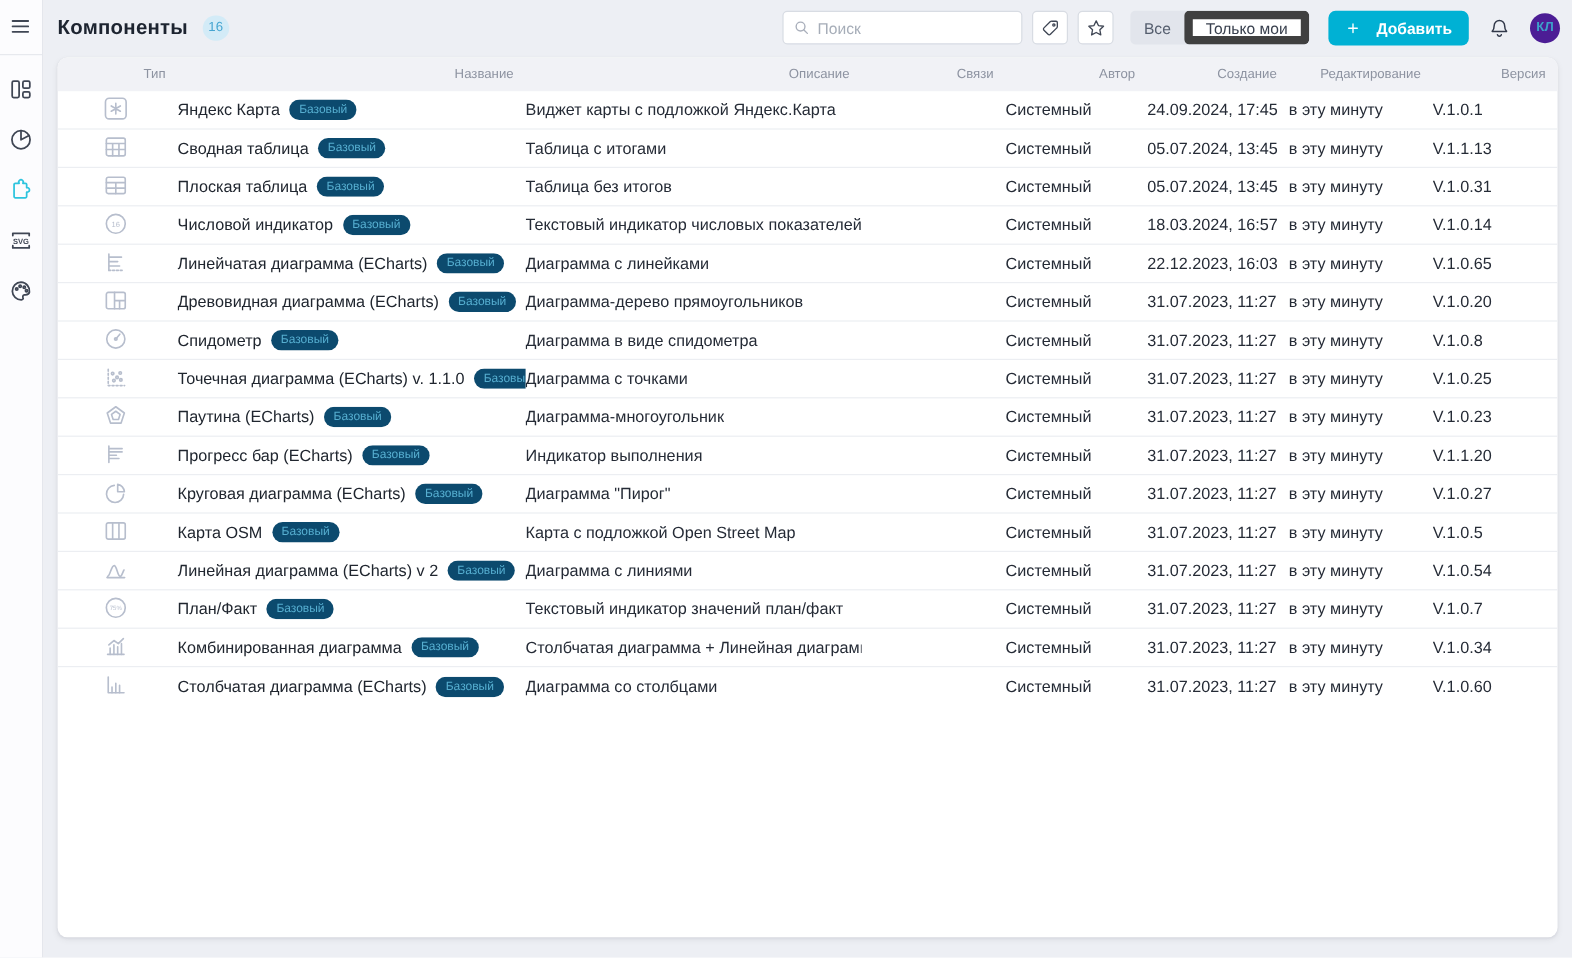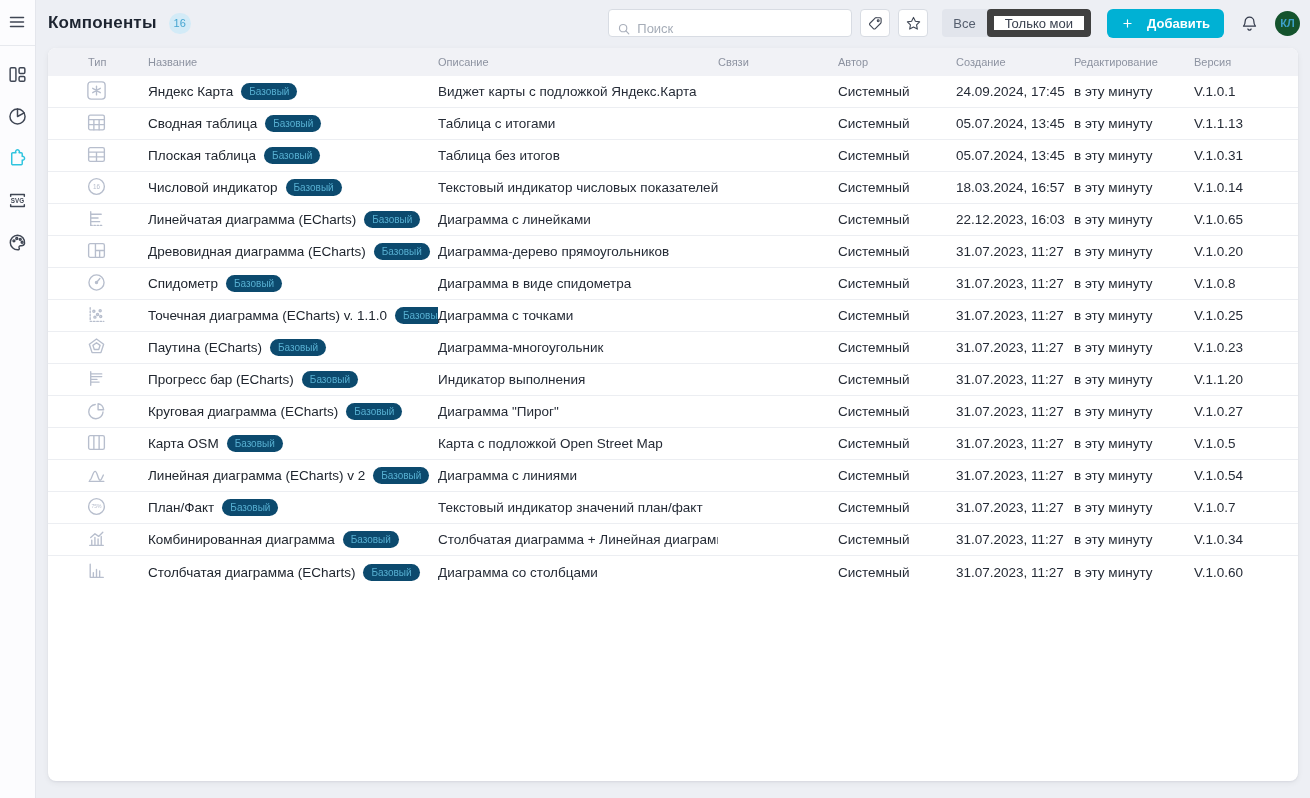--- a/index.html
+++ b/index.html
@@ -24,54 +24,54 @@
   svg text { fill: currentColor; stroke: none; font-family: "Liberation Sans", sans-serif; }
 
   
   .topbar { position: absolute; left: 36px; top: 0; width: 1274px; height: 46px;
             display: flex; align-items: center; padding: 0 10px 0 12px; gap: 8px; }
   .page-title { font-size: 17px; font-weight: 700; color: #1d2430; letter-spacing: .2px; }
   .count-badge { min-width: 21px; height: 21px; border-radius: 11px; background: #d3ebf7;
                  color: #45a5d1; font-size: 11px; display: flex; align-items: center;
                  justify-content: center; margin-left: 4px; padding: 0 5px; }
   .spacer { flex: 1; }
-  .search { width: 244px; height: 28px; background: #fff; border: 1px solid #d8dce3; border-radius: 4px;
-            display: flex; align-items: flex-end; padding: 0 8px; gap: 6px; }
+  .search { width: 200px; height: 28px; background: #fff; border: 1px solid #d8dce3; border-radius: 4px;
+            display: flex; align-items: center; padding: 0 8px; gap: 6px; }
   .search .s-icon { width: 14px; height: 14px; color: #a9afbb; flex: none; }
   .search .s-icon svg { width: 14px; height: 14px; }
   .search input { border: none; outline: none; flex: 1; font-size: 13px; color: #39404e;
                   font-family: "Liberation Sans", sans-serif; background: transparent; }
   .search input::placeholder { color: #a6adb8; }
   .icon-btn { width: 30px; height: 28px; background: #fff; border: 1px solid #d8dce3; border-radius: 4px;
               display: flex; align-items: center; justify-content: center; cursor: pointer; color: #3f4654; }
   .icon-btn svg { width: 17px; height: 17px; }
   .segmented { display: flex; align-items: stretch; height: 28px; background: #e2e5ec; border-radius: 4px;
                margin-left: 6px; overflow: hidden; }
   .seg { padding: 0 11px; font-size: 13px; color: #555e6e; display: flex; align-items: center; cursor: pointer; }
   .seg.selected { background: #fff; border: 7px solid #404040; border-radius: 4px; color: #39404e; }
   .add-btn { height: 29px; background: #00b1d4; color: #fff; border: none; border-radius: 6px;
              display: flex; align-items: center; gap: 13px; padding: 0 14px; font-size: 13px;
              font-weight: 600; cursor: pointer; margin-left: 8px;
              font-family: "Liberation Sans", sans-serif; }
   .add-btn .plus { width: 13px; height: 13px; }
   .add-btn .plus svg { width: 13px; height: 13px; stroke-width: 1.8; }
   .bell { width: 19px; height: 19px; color: #32394a; margin-left: 8px; cursor: pointer; }
   .bell svg { width: 19px; height: 19px; }
-  .avatar { width: 25px; height: 25px; border-radius: 50%; background: #14532d; color: #3da0ca;
+  .avatar { width: 25px; height: 25px; border-radius: 50%; background: #4c1d95; color: #3da0ca;
             font-size: 11px; font-weight: 700; display: flex; align-items: center;
             justify-content: center; margin-left: 8px; cursor: pointer; }
 
   
   .card { position: absolute; left: 48px; top: 48px; width: 1250px; height: 733px;
           background: #fff; border-radius: 8px; overflow: hidden;
           box-shadow: 0 1px 2px rgba(16,24,40,.05), 0 2px 6px rgba(16,24,40,.06); }
   .thead, .trow { display: grid;
     grid-template-columns: 100px 290px 280px 120px 118px 118px 120px 1fr; }
   .thead { height: 28px; background: #f1f2f6; align-items: center; font-size: 11px; color: #8d93a1; }
-  .thead .hcell { padding-right: 10px; white-space: nowrap; overflow: hidden; }
+  .thead .hcell { padding-right: 10px; white-space: nowrap; overflow: hidden; text-align: right; }
   .hcell.first { padding-left: 40px; }
   .trow { height: 32px; align-items: center; border-bottom: 1px solid #eceef2; cursor: pointer; }
   .trow:last-child { border-bottom: none; }
   .cell { padding-right: 10px; white-space: nowrap; overflow: hidden; font-size: 13.5px; color: #252b36; }
   .c-type { padding-left: 38px; }
   .type-icon { width: 21px; height: 21px; color: #b7becd; display: inline-flex; }
   .type-icon svg { width: 21px; height: 21px; }
   .c-name { display: flex; align-items: center; gap: 8px; }
   .name { color: #20262f; }
   .badge { flex: none; background: #0c4a6e; color: #56aed0; font-size: 10px; line-height: 1;

